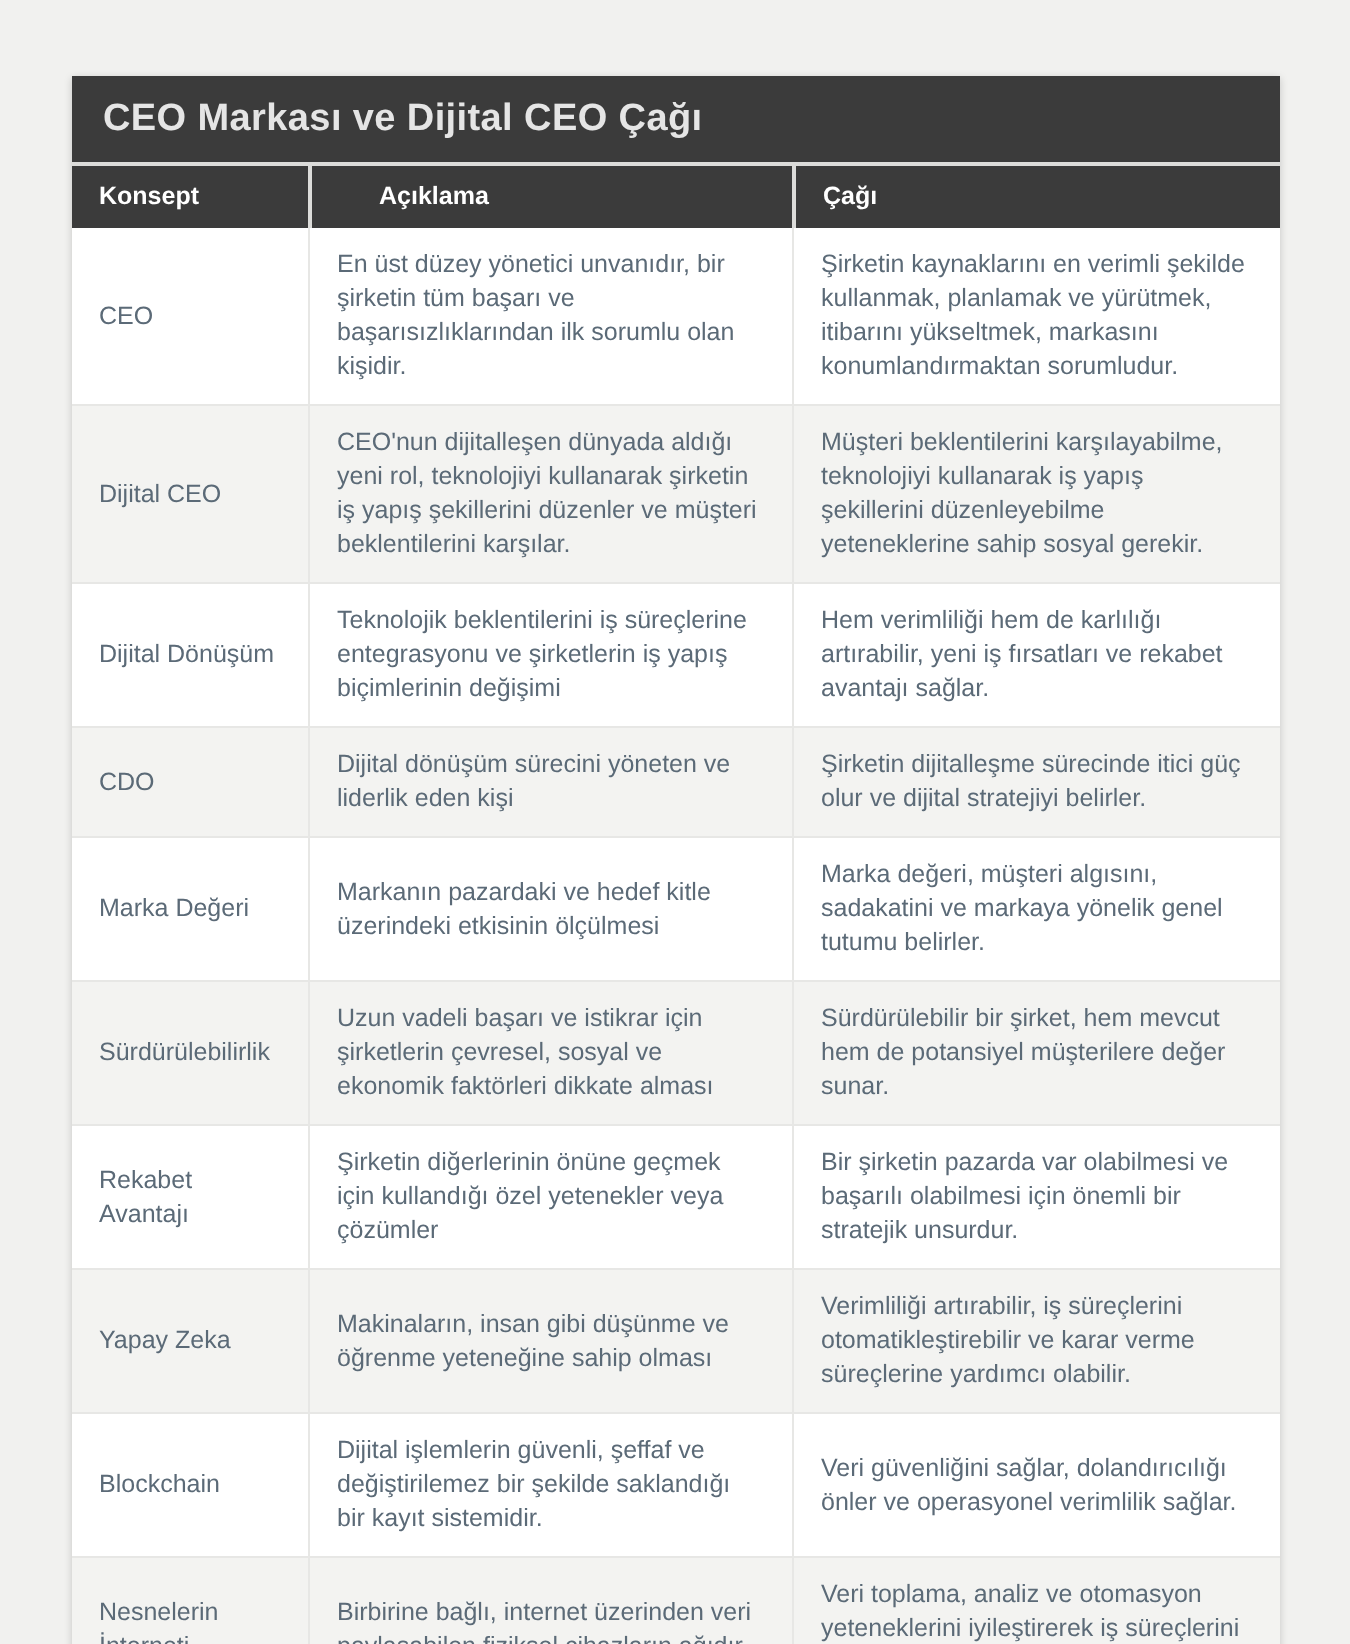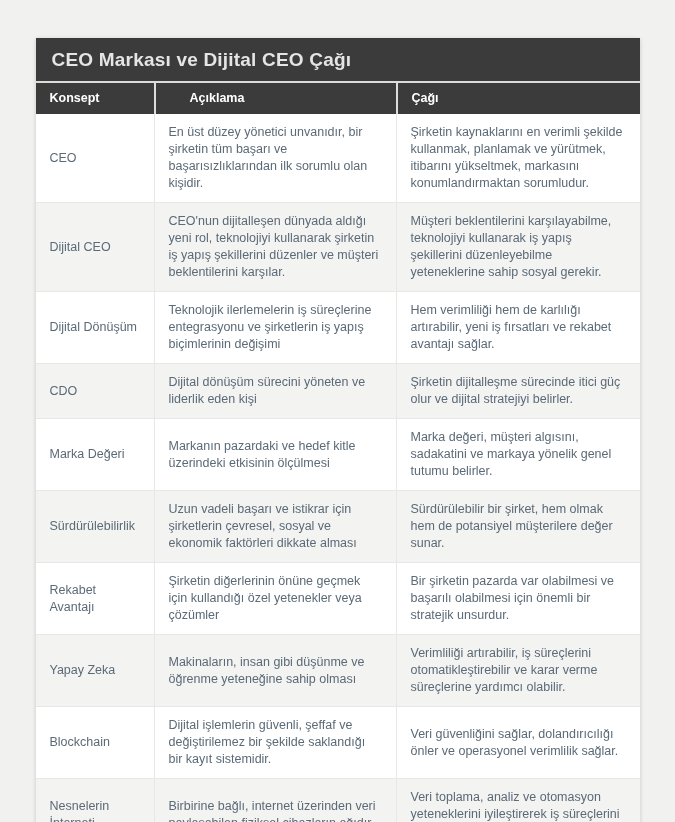--- a/index.html
+++ b/index.html
@@ -90,21 +90,21 @@
         </div>
       <div class="cell col3">
           <span>Müşteri beklentilerini karşılayabilme, teknolojiyi kullanarak iş yapış şekillerini düzenleyebilme yeteneklerine sahip sosyal gerekir.</span>
         </div>
     </div>
     <div class="row">
       <div class="cell col1">
           <span>Dijital Dönüşüm</span>
         </div>
       <div class="cell col2">
-          <span>Teknolojik ilerlemelerin iş süreçlerine entegrasyonu ve şirketlerin iş yapış biçimlerinin değişimi</span>
+          <span>Teknolojik beklentilerini iş süreçlerine entegrasyonu ve şirketlerin iş yapış biçimlerinin değişimi</span>
         </div>
       <div class="cell col3">
           <span>Hem verimliliği hem de karlılığı artırabilir, yeni iş fırsatları ve rekabet avantajı sağlar.</span>
         </div>
     </div>
     <div class="row">
       <div class="cell col1">
           <span>CDO</span>
         </div>
       <div class="cell col2">
@@ -126,21 +126,21 @@
         </div>
     </div>
     <div class="row">
       <div class="cell col1">
           <span>Sürdürülebilirlik</span>
         </div>
       <div class="cell col2">
           <span>Uzun vadeli başarı ve istikrar için şirketlerin çevresel, sosyal ve ekonomik faktörleri dikkate alması</span>
         </div>
       <div class="cell col3">
-          <span>Sürdürülebilir bir şirket, hem olmak hem de potansiyel müşterilere değer sunar.</span>
+          <span>Sürdürülebilir bir şirket, hem mevcut hem de potansiyel müşterilere değer sunar.</span>
         </div>
     </div>
     <div class="row">
       <div class="cell col1">
           <span>Rekabet Avantajı</span>
         </div>
       <div class="cell col2">
           <span>Şirketin diğerlerinin önüne geçmek için kullandığı özel yetenekler veya çözümler</span>
         </div>
       <div class="cell col3">

